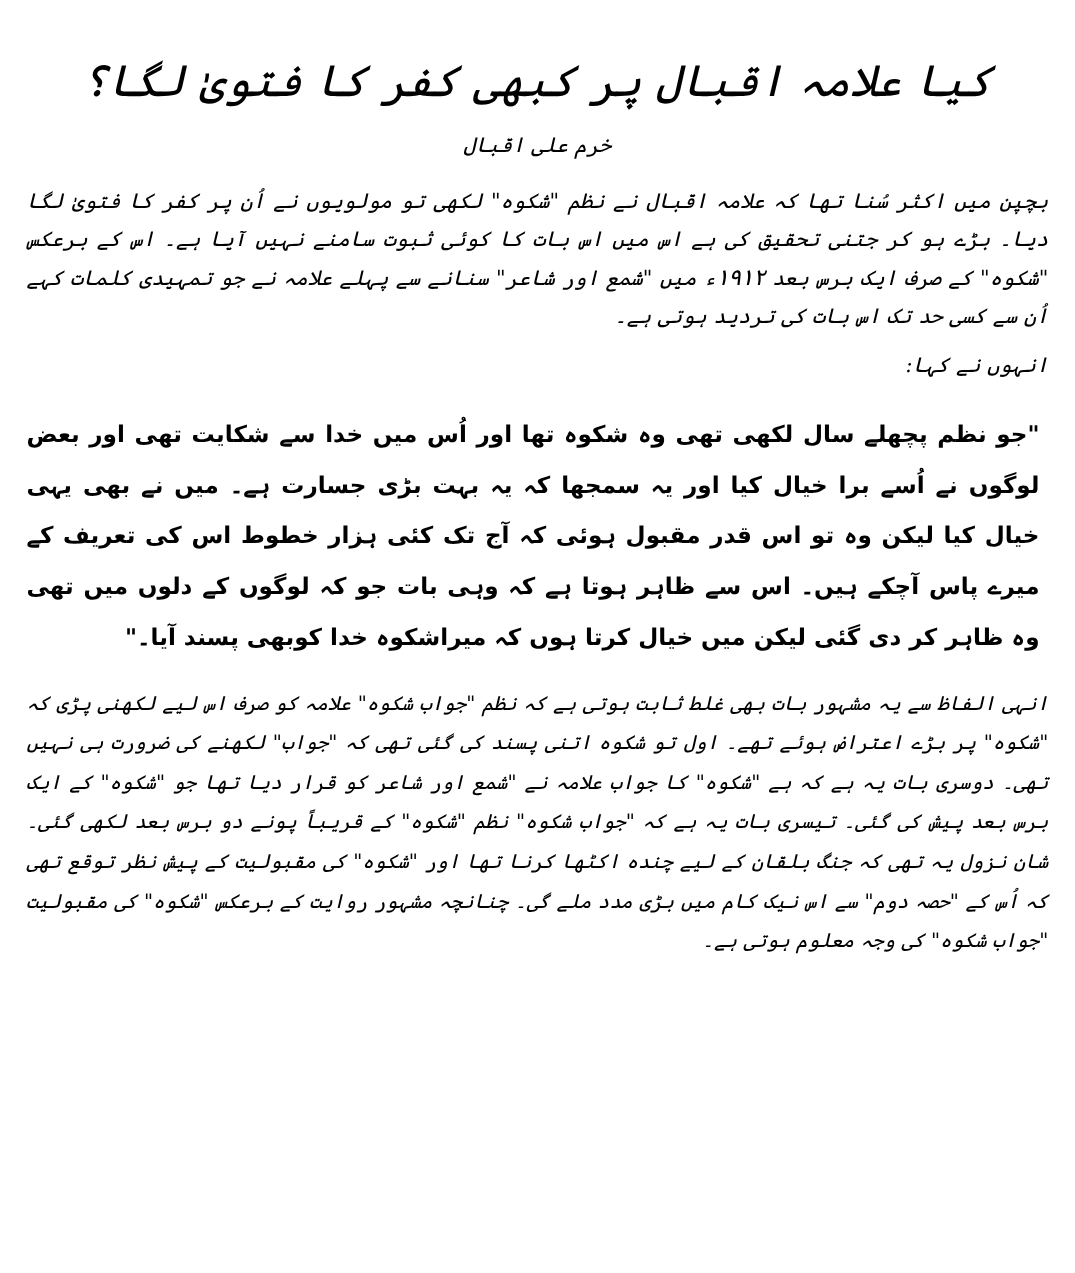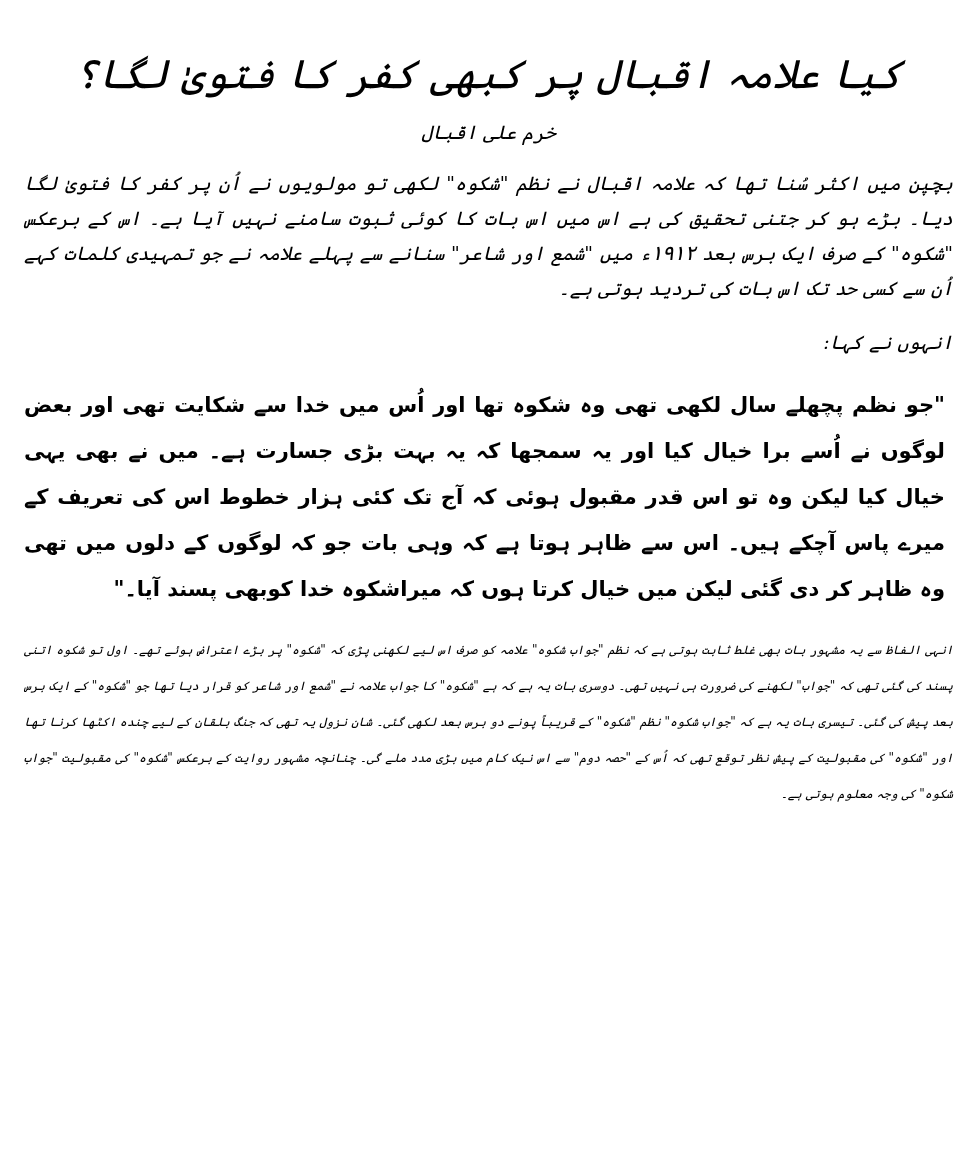--- a/index.html
+++ b/index.html
@@ -47,36 +47,36 @@
       text-align-last: right;
       font-family: "DejaVu Serif", serif;
       font-style: italic;
       font-size: 19px;
       line-height: 35px;
     }
     .intro {
       margin-top: 12px;
     }
     .said {
-      margin-top: 18px;
+      margin-top: 8px;
       line-height: 36px;
     }
     .quote {
       margin: 22px 0 0 0;
       text-align: justify;
       text-align-last: right;
       font-family: "DejaVu Sans", sans-serif;
       font-weight: bold;
       font-size: 21px;
       line-height: 46px;
       padding: 0 8px 0 0;
     }
     .closing {
       margin-top: 20px;
-      font-size: 12px;
+      font-size: 18px;
       line-height: 36px;
     }
   </style>
 </head>
 <body>
 
 <div class="page" dir="rtl" lang="ur">
   <h1 class="title">کیا علامہ اقبال پر کبھی کفر کا فتویٰ لگا؟</h1>
 
   <p class="author">خرم علی اقبال</p>

